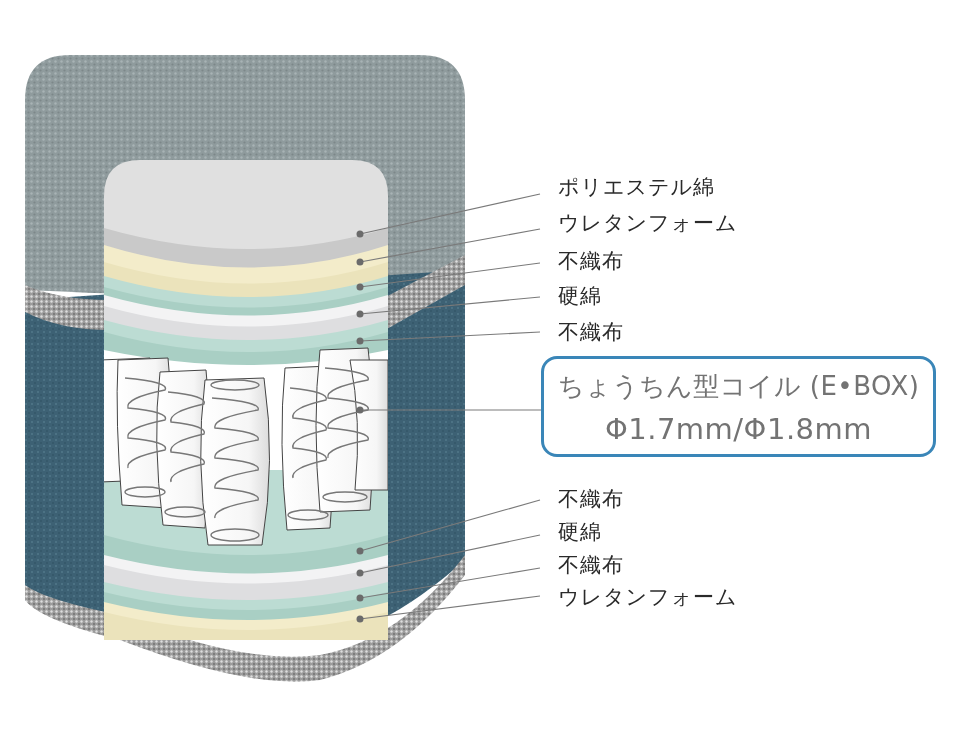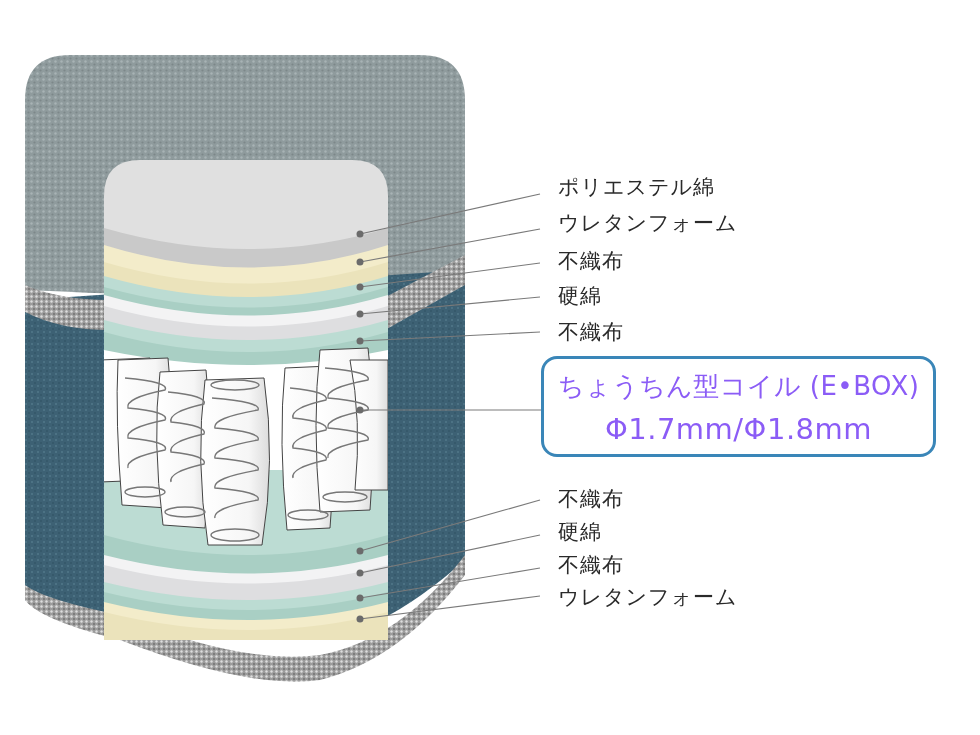--- a/index.html
+++ b/index.html
@@ -3,21 +3,21 @@
   <meta charset="utf-8">
   <style>
     html, body { margin: 0; padding: 0; background: #ffffff; }
     body { width: 980px; height: 735px; position: relative; overflow: hidden;
            font-family: "DejaVu Sans", "Liberation Sans", sans-serif; }
     .stage { position: absolute; left: 0; top: 0; width: 980px; height: 735px; }
     svg.art { position: absolute; left: 0; top: 0; }
     .label { position: absolute; font-size: 21px; color: #2a2a2a; white-space: nowrap; line-height: 1; letter-spacing: 1px; }
     .callout { position: absolute; left: 541px; top: 356px; width: 395px; height: 101px;
                border: 3px solid #3a86b8; border-radius: 16px; box-sizing: border-box;
-               background: #ffffff; color: #8b5cf6; text-align: center; }
+               background: #ffffff; color: #737373; text-align: center; }
     .callout .l1 { position: absolute; left: 0; right: 0; top: 14px; font-size: 26px; line-height: 1; letter-spacing: 0.5px; }
     .callout .l2 { position: absolute; left: 0; right: 0; top: 56px; font-size: 29px; line-height: 1; letter-spacing: 0.5px; }
   </style>
 </head>
 <body>
 
 <div class="stage">
 
   <svg class="art" width="980" height="735" viewBox="0 0 980 735">
     <defs>

